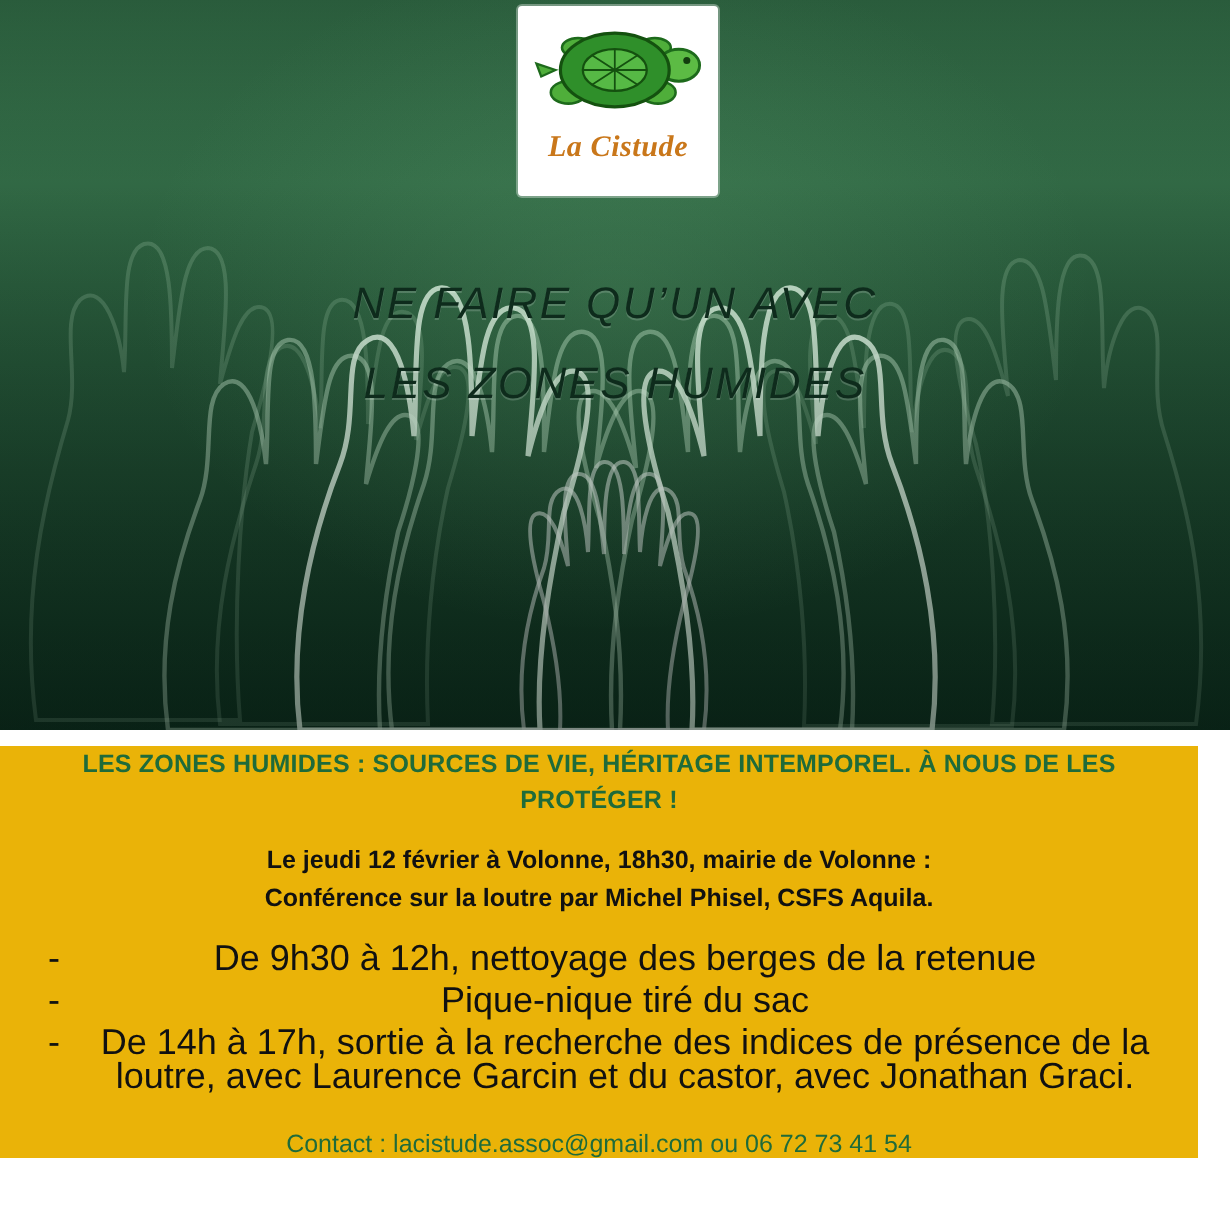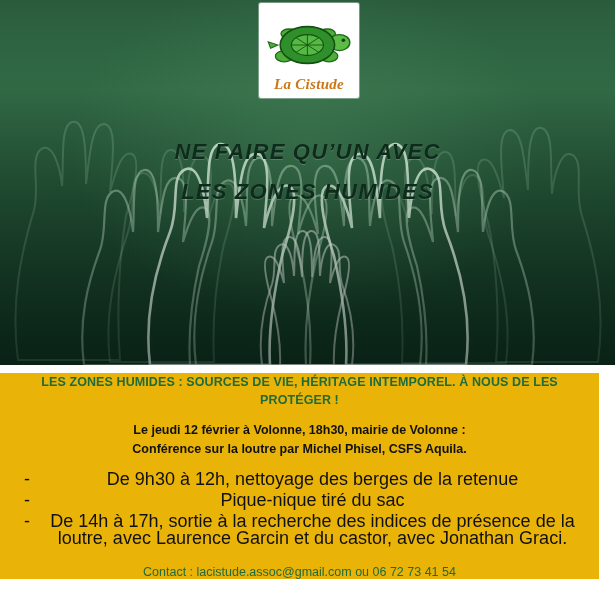--- a/index.html
+++ b/index.html
@@ -47,21 +47,21 @@
     top: 3px;
     width: 100px;
     height: 95px;
     background: #ffffff;
     border-radius: 2px;
     box-shadow: 0 0 0 1px rgba(255,255,255,0.35);
     display: flex;
     flex-direction: column;
     align-items: center;
     justify-content: flex-start;
-    padding-top: 12px;
+    padding-top: 2px;
     box-sizing: border-box;
   }
   .logo-turtle { width: 88px; height: 60px; }
   .logo-text {
     font-family: "Liberation Serif", serif;
     font-style: italic;
     font-weight: bold;
     font-size: 15px;
     color: #c9771a;
     letter-spacing: 0.3px;
@@ -71,21 +71,21 @@
 
   
   .hero-title {
     position: absolute;
     left: 0;
     top: 132px;
     width: 615px;
     text-align: center;
     color: #0e2b1c;
     font-family: "Liberation Sans", sans-serif;
-    font-weight: bold;
+    font-weight: normal;
     font-style: italic;
     font-size: 22px;
     letter-spacing: 1.2px;
     line-height: 40px;
     text-shadow: 0 1px 0 rgba(255,255,255,0.18);
   }
   .hero-title .line2 { display: block; }
 
   
   .body {

